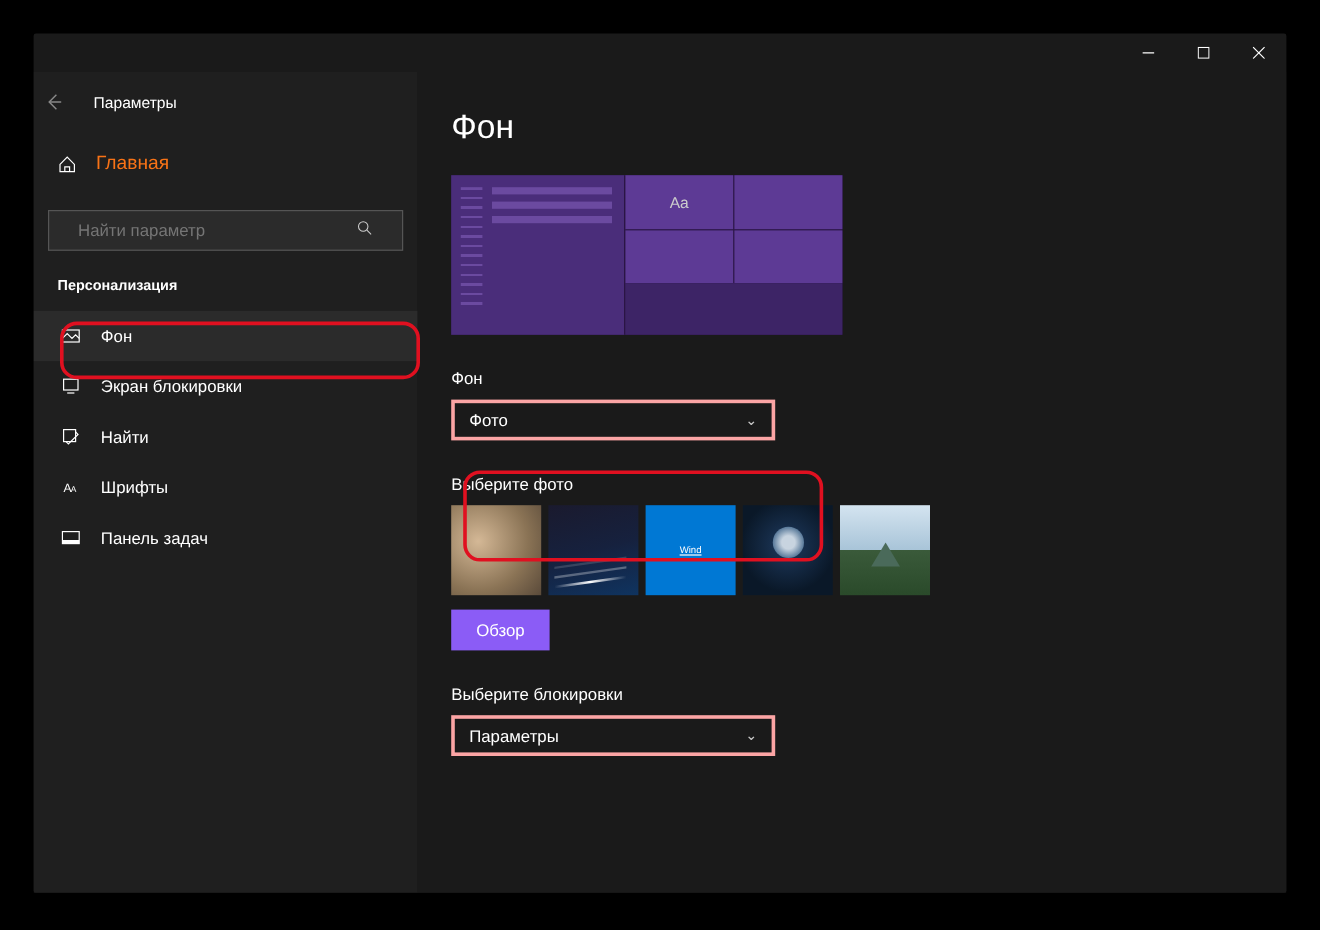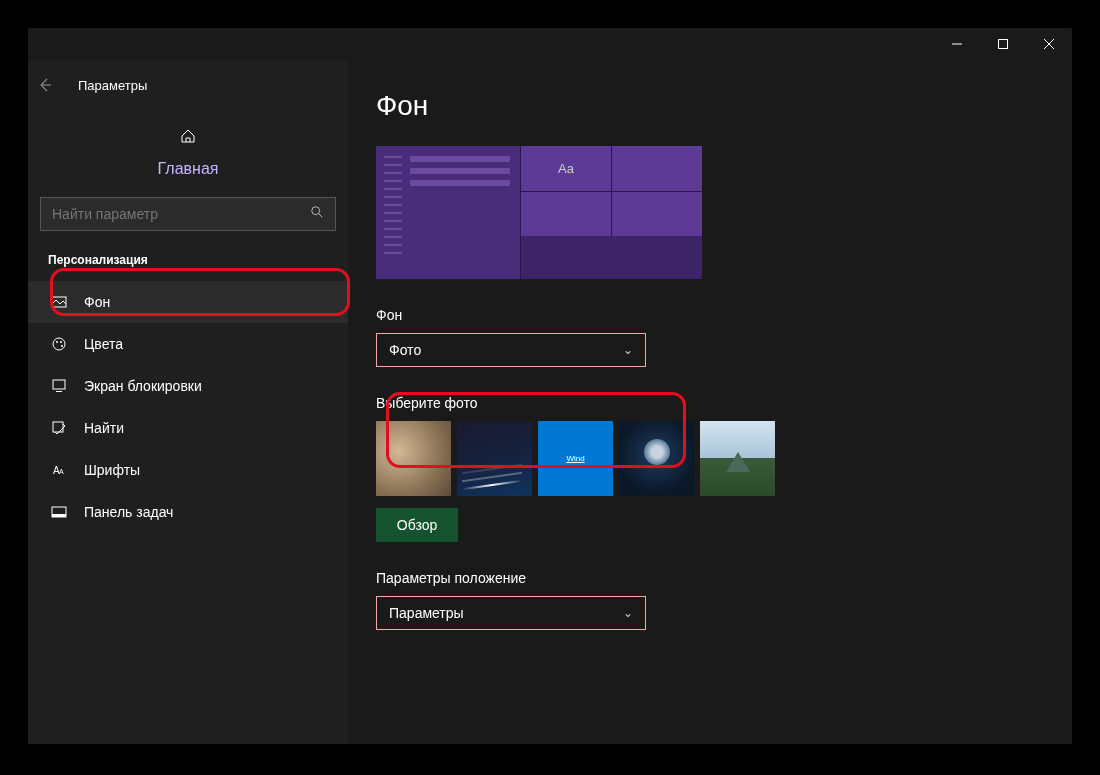--- a/index.html
+++ b/index.html
@@ -6,53 +6,53 @@
 body { background:#000; width:1100px; height:775px; overflow:hidden; position:relative; }
 .window { position:absolute; left:28px; top:28px; width:1044px; height:716px; background:#1a1a1a; display:flex; flex-direction:column; border-radius:2px; }
 .titlebar { height:32px; display:flex; justify-content:flex-end; align-items:center; }
 .win-btn { width:46px; height:32px; display:flex; align-items:center; justify-content:center; color:#fff; font-size:12px; cursor:pointer; }
 .win-btn svg { width:10px; height:10px; }
 .body { flex:1; display:flex; overflow:hidden; }
 .sidebar { width:320px; background:#1f1f1f; display:flex; flex-direction:column; padding-top:0; }
 .side-header { display:flex; align-items:center; height:50px; padding-left:6px; gap:22px; }
 .back-btn { color:#888; width:22px; height:22px; display:flex; align-items:center; justify-content:center; cursor:pointer; }
 .side-title { color:#fff; font-size:13px; font-weight:400; }
-.home-row { display:flex; align-items:center; gap:16px; padding:12px 20px; color:#c4b5fd; cursor:pointer; margin-top:6px;flex-direction:column; }
+.home-row { display:flex; align-items:center; gap:16px; padding:12px 20px; color:#f97316; cursor:pointer; margin-top:6px; }
 .home-row svg,.side-item svg { width:16px; height:16px; flex-shrink:0; }
-.search-box { margin:7px 12px 0 12px; height:34px; background:#2b2b2b; border:1px solid #555; display:flex; align-items:center; padding:0 11px; justify-content:space-between; }
+.search-box { margin:17px 12px 0 12px; height:34px; background:#2b2b2b; border:1px solid #555; display:flex; align-items:center; padding:0 24px; justify-content:space-between; }
 .search-box input { background:transparent; border:none; color:#ccc; font-size:14px; outline:none; width:240px; }
 .search-box .sicon { color:#ccc; }
 .category { color:#fff; font-size:12px; font-weight:600; padding:22px 20px 14px 20px; }
 .side-item { display:flex; align-items:center; gap:16px; padding:13px 20px 13px 22px; color:#fff; font-size:14px; cursor:pointer; }
 .side-item.active { background:#2b2b2b; }
 .side-item .icon { width:18px; display:flex; justify-content:center; color:#fff; }
 .main { flex:1; background:#1a1a1a; padding:0 0 0 28px; overflow-y:auto; color:#fff; }
 .page-title { font-size:28px; font-weight:300; padding:30px 0 24px 0; }
 .preview { width:326px; height:133px; background:#2a1544; display:flex; }
 .preview .left { width:145px; background:#4a2d7a; position:relative; border-right:1px solid #2a1544; }
 .preview .left::before { content:""; position:absolute; left:8px; top:10px; width:18px; height:100px; background:repeating-linear-gradient(#6b4aa0 0 2px, transparent 2px 8px); }
 .preview .left::after { content:""; position:absolute; left:34px; top:10px; width:100px; height:6px; background:#6b4aa0; box-shadow:0 12px 0 #6b4aa0,0 24px 0 #6b4aa0; }
 .preview .right { flex:1; display:flex; flex-direction:column; }
 .preview .tiles { display:grid; grid-template-columns:1fr 1fr; grid-template-rows:1fr 1fr; height:90px; gap:1px; background:#2a1544; }
 .preview .tiles div { background:#5d3a95; display:flex; align-items:center; justify-content:center; color:#ccc; font-size:13px; }
 .preview .bar { flex:1; background:#3d2466; }
 .section-label { font-size:14px; color:#fff; margin-top:28px; }
-.dropdown { width:270px; height:34px; background:transparent; border:1px solid #fca5a5; margin-top:10px; display:flex; align-items:center; justify-content:space-between; padding:0 12px; color:#fff; font-size:14px; cursor:pointer; }
+.dropdown { width:270px; height:34px; background:transparent; border:3px solid #fca5a5; margin-top:10px; display:flex; align-items:center; justify-content:space-between; padding:0 12px; color:#fff; font-size:14px; cursor:pointer; }
 .dropdown .chev { font-size:12px; color:#ccc; }
 .thumbs { display:flex; gap:6px; margin-top:10px;text-decoration:underline; }
 .thumb { width:75px; height:75px; background:#333; cursor:pointer; }
 .thumb.t1 { background:radial-gradient(circle at 30% 40%,#d4b896 0%,#8a7355 60%,#5a4a3a 100%); }
 .thumb.t2 { background:linear-gradient(165deg,#1a1a2e 0%,#16213e 50%,#0f3460 100%); position:relative; }
 .thumb.t2::after { content:""; position:absolute; left:5px; bottom:10px; width:60px; height:2px; background:linear-gradient(90deg,transparent,#fff,transparent); box-shadow:0 -8px 0 rgba(255,255,255,0.3),0 -16px 0 rgba(255,255,255,0.15); transform:skewY(-8deg); }
 .thumb.t3 { background:#0078d4; display:flex; align-items:center; justify-content:center; color:#fff; font-size:8px; }
 .thumb.t4 { background:radial-gradient(circle at 50% 45%,#1e3a5f 0%,#0a1828 70%); position:relative; }
 .thumb.t4::after { content:""; position:absolute; left:25px; top:18px; width:26px; height:26px; border-radius:50%; background:radial-gradient(circle,#c8d4e0 30%,#5a7a9a 70%); }
 .thumb.t5 { background:linear-gradient(#d4e4f0 0%,#a8c4d8 50%,#3a5a3a 50%,#2a4a2a 100%); position:relative; }
 .thumb.t5::after { content:""; position:absolute; left:26px; bottom:24px; width:0; height:0; border-left:12px solid transparent; border-right:12px solid transparent; border-bottom:20px solid #4a6a5a; }
-.browse-btn { width:82px; height:34px; background:#14532d; border:none; color:#fff; font-size:14px; margin-top:12px; cursor:pointer; }
+.browse-btn { width:82px; height:34px; background:#8b5cf6; border:none; color:#fff; font-size:14px; margin-top:12px; cursor:pointer; }
 .annot { position:absolute; border:3px solid #e01020; border-radius:14px; pointer-events:none; }
 .annot.a1 { left:50px; top:268px; width:300px; height:48px; }
 .annot.a2 { left:386px; top:392px; width:300px; height:76px; }
 </style>
 </head>
 <body>
 
 <div class="window">
   <div class="titlebar">
     <div class="win-btn">
@@ -99,31 +99,20 @@
       <div class="category">Персонализация</div>
 
       <div class="side-item active">
         <span class="icon">
             <svg viewBox="0 0 16 16">
               <rect x="1" y="3" width="14" height="10" fill="none" stroke="#fff" stroke-width="1"></rect>
               <path d="M1 10 L5 6 L9 10 L12 7 L15 10" fill="none" stroke="#fff" stroke-width="1"></path>
             </svg>
           </span>
         <span>Фон</span>
-      </div>
-      <div class="side-item">
-        <span class="icon">
-            <svg viewBox="0 0 16 16">
-              <circle cx="8" cy="8" r="6" fill="none" stroke="#fff" stroke-width="1"></circle>
-              <circle cx="6" cy="6" r="1" fill="#fff"></circle>
-              <circle cx="10" cy="6" r="1" fill="#fff"></circle>
-              <circle cx="11" cy="10" r="1" fill="#fff"></circle>
-            </svg>
-          </span>
-        <span>Цвета</span>
       </div>
       <div class="side-item">
         <span class="icon">
             <svg viewBox="0 0 16 16">
               <rect x="2" y="2" width="12" height="9" fill="none" stroke="#fff" stroke-width="1"></rect>
               <rect x="5" y="13" width="6" height="1" fill="#fff"></rect>
             </svg>
           </span>
         <span>Экран блокировки</span>
       </div>
@@ -182,21 +171,21 @@
         <div class="thumb t1"></div>
         <div class="thumb t2"></div>
         <div class="thumb t3">
             <span>Wind</span>
           </div>
         <div class="thumb t4"></div>
         <div class="thumb t5"></div>
       </div>
       <button class="browse-btn">Обзор</button>
 
-      <div class="section-label">Параметры положение</div>
+      <div class="section-label">Выберите блокировки</div>
       <div class="dropdown">
         <span>Параметры</span>
         <span class="chev">⌄</span>
       </div>
     </div>
   </div>
 </div>
 
 <div class="annot a1"></div>
 <div class="annot a2"></div>

